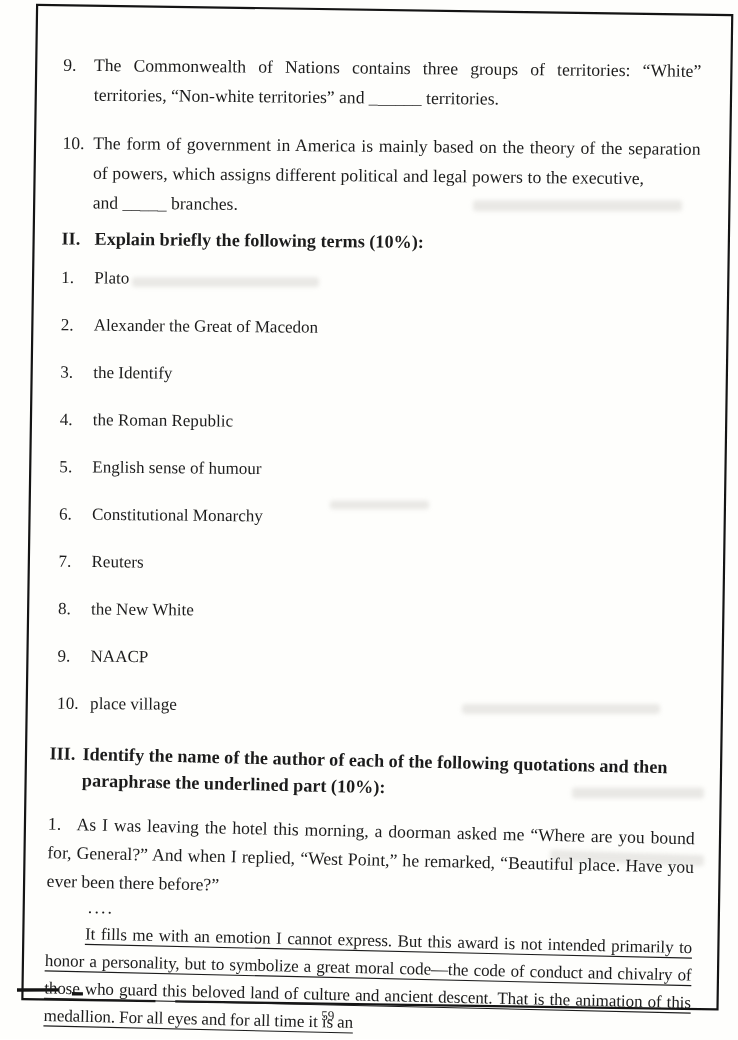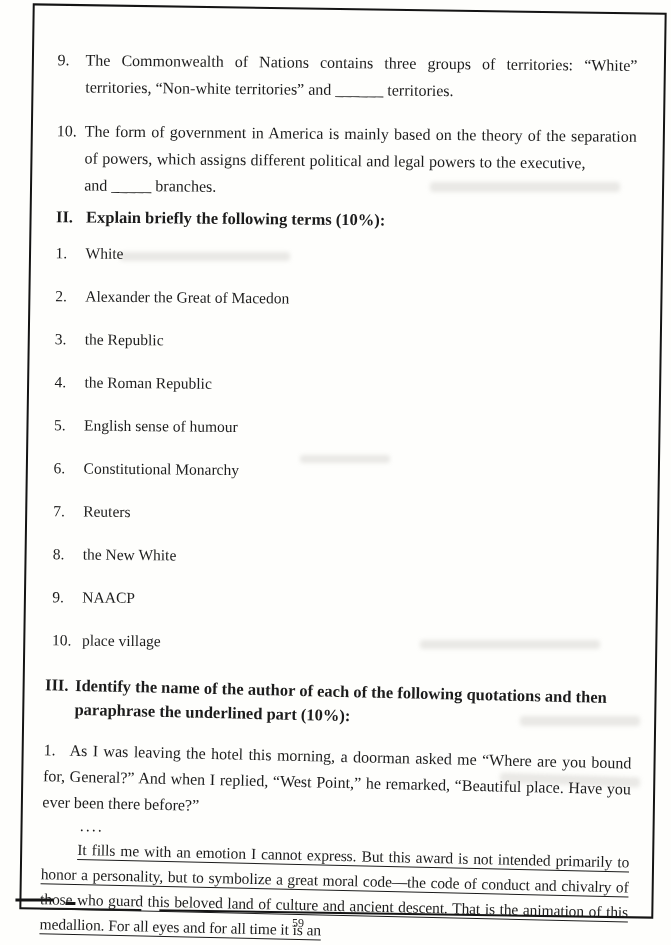--- a/index.html
+++ b/index.html
@@ -130,29 +130,29 @@
       <span class="q-text">The form of government in America is mainly based on the theory of the separation of powers, which assigns different political and legal powers to the executive,&nbsp;&nbsp;&nbsp;&nbsp;&nbsp;&nbsp;&nbsp;&nbsp;&nbsp;&nbsp;&nbsp;&nbsp; and _____ branches.</span>
     </div>
 
     <div class="sec-head sec2-head">
       <span class="q-num">II.</span>
       <span>Explain briefly the following terms (10%):</span>
     </div>
 
     <div class="term-row">
       <span class="term-num">1.</span>
-      <span>White</span>
+      <span>Plato</span>
     </div>
     <div class="term-row">
       <span class="term-num">2.</span>
       <span>Alexander the Great of Macedon</span>
     </div>
     <div class="term-row">
       <span class="term-num">3.</span>
-      <span>the Republic</span>
+      <span>the Identify</span>
     </div>
     <div class="term-row">
       <span class="term-num">4.</span>
       <span>the Roman Republic</span>
     </div>
     <div class="term-row">
       <span class="term-num">5.</span>
       <span>English sense of humour</span>
     </div>
     <div class="term-row">

